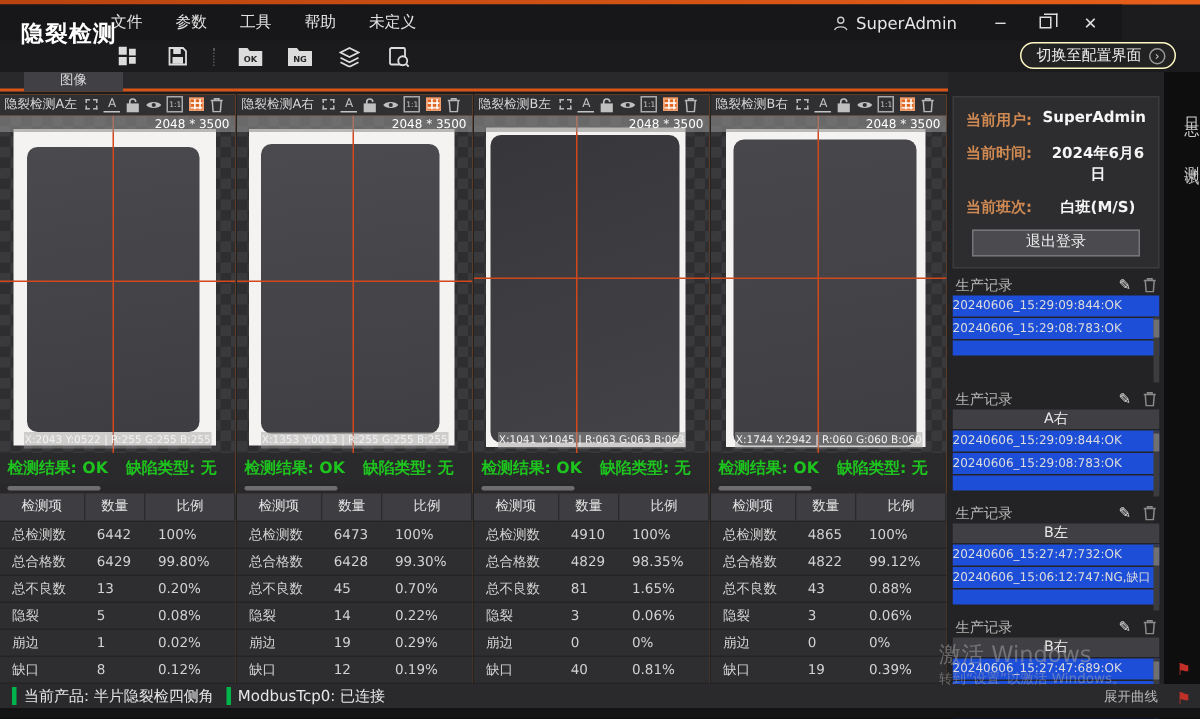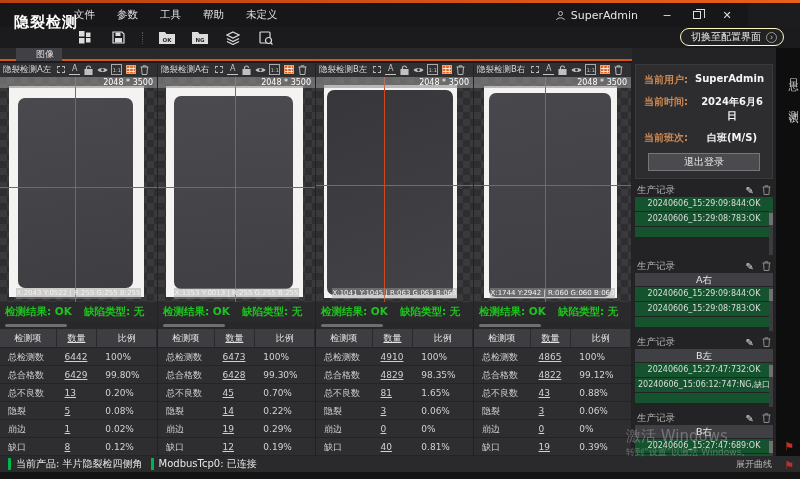--- a/index.html
+++ b/index.html
@@ -16,21 +16,21 @@
   .maxbox{display:inline-block;width:8px;height:8px;border:1px solid #ddd;position:relative;}
   .maxbox:before{content:"";position:absolute;left:2px;top:-3px;width:8px;height:8px;border:1px solid #ddd;border-left:none;border-bottom:none;}
   .userchip{display:flex;align-items:center;gap:5px;margin-right:14px;font-size:11px;color:#e5e5e5;}
   .toolbar{position:absolute;left:0;top:27px;width:800px;height:21px;background:#1b1b1d;display:flex;align-items:center;padding-left:76px;gap:15px;}
   .ticon{display:flex;align-items:center;justify-content:center;width:18px;height:16px;}
   .tb-sep{width:1px;height:12px;border-left:1px dotted #555;}
   .switchbtn{position:absolute;right:16px;top:28px;height:18px;border:1px solid #fef9c3;border-radius:10px;display:flex;align-items:center;gap:5px;padding:0 6px 0 10px;font-size:10px;color:#ececec;background:#222;}
   .chev{display:inline-block;width:11px;height:11px;border:1px solid #999;border-radius:50%;font-size:8px;line-height:10px;text-align:center;color:#ccc;}
   
   .tabstrip{position:absolute;left:0;top:48px;width:632px;height:13px;background:#29292b;border-bottom:2px solid #d8551a;}
-  .tab{position:absolute;left:16px;top:0;height:13px;min-width:46px;background:#414145;color:#d8d8d8;font-size:9px;text-align:right;line-height:13px;padding:0 8px;}
+  .tab{position:absolute;left:16px;top:0;height:13px;min-width:46px;background:#414145;color:#d8d8d8;font-size:9px;text-align:left;line-height:13px;padding:0 24px;}
   
   .content{position:absolute;left:0;top:63px;width:632px;height:393px;display:flex;gap:1px;background:#222;}
   .panel{width:157px;display:flex;flex-direction:column;background:#f97316;}
   .phead{height:14px;display:flex;align-items:center;gap:3px;padding:0 2px 0 3px;background:#303032;}
   .ptitle{font-size:8.5px;color:#d8d8d8;white-space:nowrap;margin-right:1px;}
   .pic{display:flex;align-items:center;justify-content:center;width:11px;height:11px;color:#c0c0c0;flex:0 0 auto;}
   .dashrect{width:8px;height:7px;border:1px dashed #b8b8b8;}
   .afit{font-size:8px;color:#c4c4c4;border-bottom:1px solid #c4c4c4;line-height:8px;}
   .onebox{font-size:5px;color:#c8c8c8;border:1px solid #aaa;padding:0.5px 1px;line-height:6px;}
   .gridic{width:10px;height:9px;background:#e0641e;border:1px solid #f0a070;background-image:linear-gradient(rgba(255,255,255,.85) 1px,transparent 1px),linear-gradient(90deg,rgba(255,255,255,.85) 1px,transparent 1px);background-size:3.4px 3.1px;background-position:-1px -1px;}
@@ -43,35 +43,35 @@
   .pixbar{position:absolute;bottom:3px;left:16px;right:16px;height:11px;background:rgba(160,160,160,.45);color:#f2f2f2;font-size:7px;line-height:11px;text-align:center;white-space:nowrap;z-index:4;}
   .result{height:20px;display:flex;align-items:center;gap:12px;padding:0 5px;font-size:10.5px;font-weight:bold;color:#1ec41e;background:#2a2a2c;}
   .hscroll{height:7px;background:#28282a;position:relative;}
   .hscroll i{position:absolute;left:5px;top:2px;width:62px;height:3px;background:#6e6e70;border-radius:2px;}
   .ptable{flex:1;background:#29292b;}
   .trow{display:flex;height:18px;line-height:18px;background:#2e2e30;border-bottom:1px solid #242426;}
   .trow.thead{height:19px;line-height:19px;}
   .trow.thead .tcell{background:#3e3e42;color:#e4e4e4;text-align:center;padding:0;border-right:1px solid #2a2a2c;}
   .tcell{font-size:9px;color:#d2d2d2;padding-left:8px;overflow:hidden;white-space:nowrap;}
   .tcell:nth-child(1){width:36%;}
-  .tcell:nth-child(2){width:26%;text-decoration:underline;}
+  .tcell:nth-child(2){width:26%;}
   .tcell:nth-child(3){width:38%;}
   
   .sidebar{position:absolute;left:632px;top:48px;width:144px;height:408px;background:#232325;padding-top:14px;}
   .userpanel{margin:2px 3px 4px 3px;background:#2d2d2f;border:1px solid #3a3a3c;padding:8px 8px 7px 8px;}
   .urow{display:flex;margin-bottom:8px;font-size:10px;}
   .ulabel{width:56px;color:#cf8952;font-weight:bold;}
   .uval{flex:1;text-align:center;color:#f5f5f5;font-weight:bold;}
   .logout{display:block;margin:2px auto 0 auto;width:112px;height:18px;background:#4b4b4f;border:1px solid #75757a;color:#ececec;font-size:10px;text-align:center;line-height:16px;}
   .rec-section{height:74px;margin:0 3px 2px 3px;overflow:hidden;position:relative;}
   .rec-header{height:14px;display:flex;align-items:center;font-size:9.5px;color:#b4b4b4;padding:0 2px;}
   .rec-header .sp{flex:1;}
   .rec-edit{color:#e0e0e0;font-size:10px;margin-right:8px;}
   .rec-station{height:13px;background:#404044;color:#e8e8e8;font-size:9.5px;text-align:center;line-height:13px;margin-bottom:1px;}
-  .rec-entry{height:14px;background:#14532d;color:#dcdcdc;font-size:8px;text-align:center;line-height:14px;margin-bottom:1px;white-space:nowrap;overflow:hidden;}
+  .rec-entry{height:14px;background:#1d4ed8;color:#dcdcdc;font-size:8px;text-align:left;line-height:14px;margin-bottom:1px;white-space:nowrap;overflow:hidden;}
   .rec-entry.partial{height:10px;}
   .rec-scroll{position:absolute;right:0;top:28px;width:4px;height:44px;background:#3c3c3e;}
   .rec-scroll i{position:absolute;left:0;top:2px;width:4px;height:12px;background:#707072;}
   
   .vtabs{position:absolute;left:776px;top:48px;width:24px;height:408px;background:#0e0e0e;}
   .vtab{writing-mode:vertical-rl;text-orientation:upright;color:#cacaca;font-size:10px;letter-spacing:3px;margin:0 auto;display:block;text-align:center;width:100%;}
   .vtab.t1{margin-top:22px;}
   .vtab.t2{margin-top:26px;}
   
   .statusbar{position:absolute;left:0;top:456px;width:800px;height:16px;background:#2a2a2c;display:flex;align-items:center;font-size:10px;color:#e6e6e6;}

